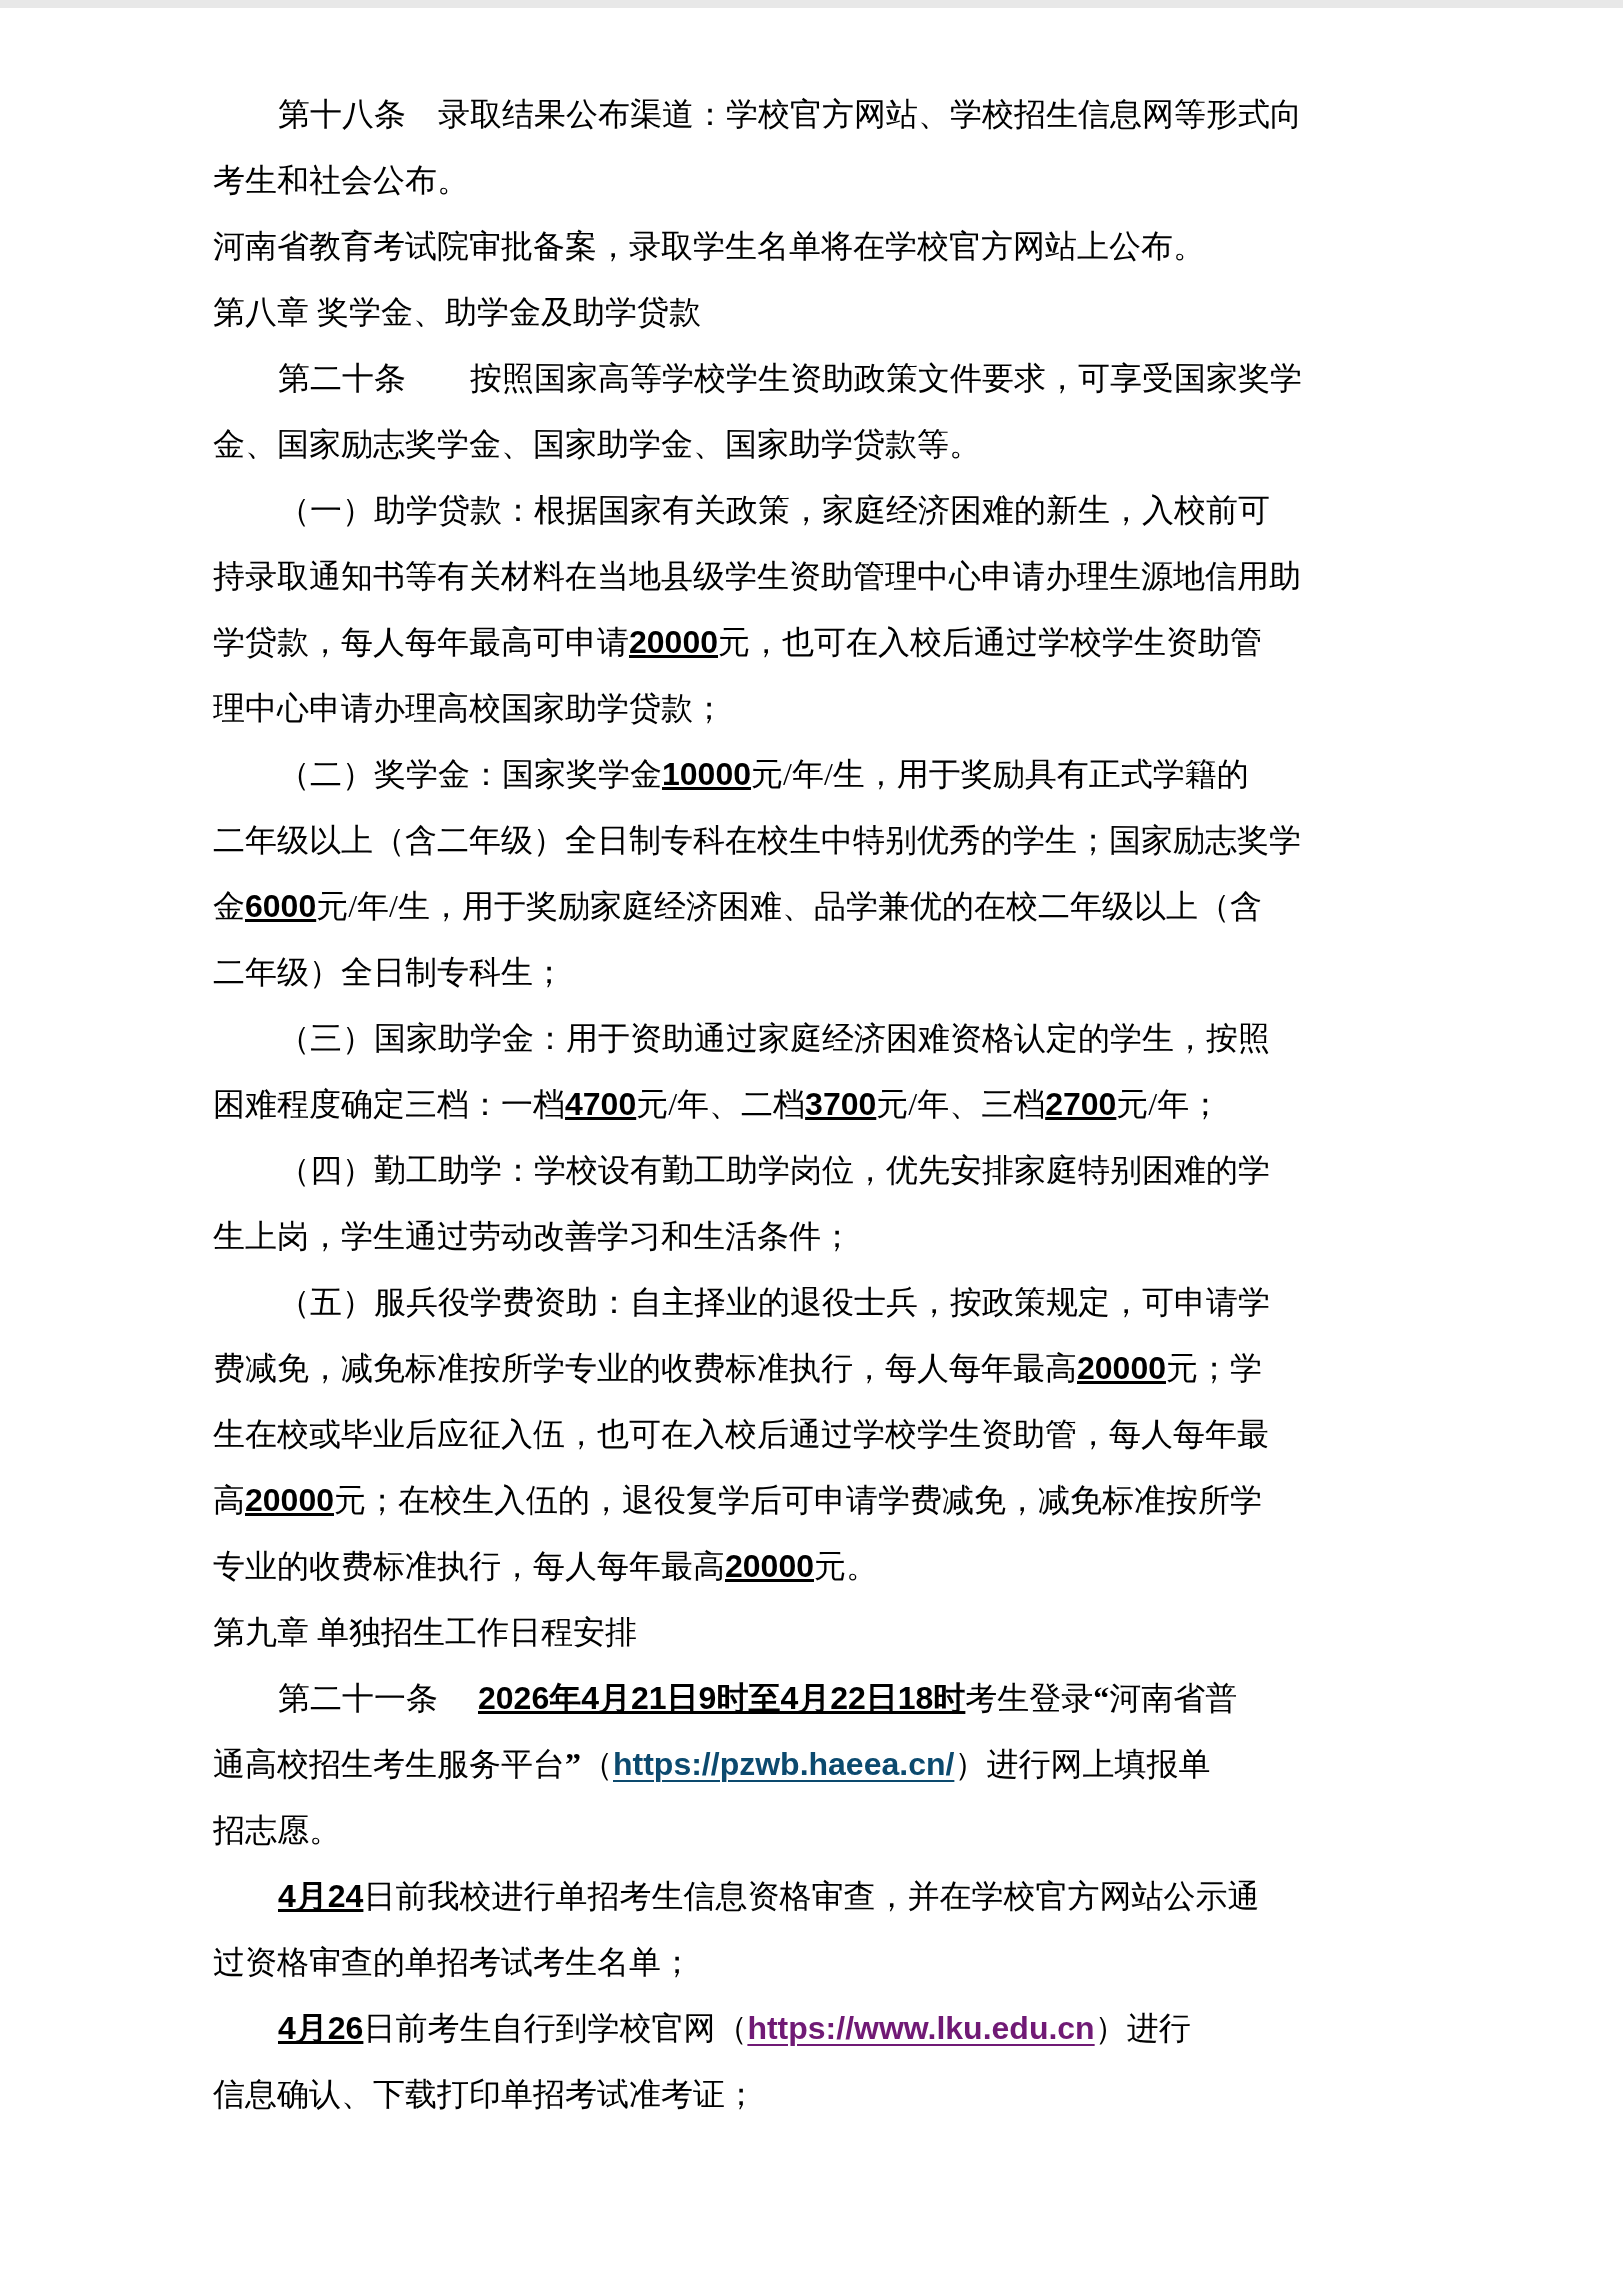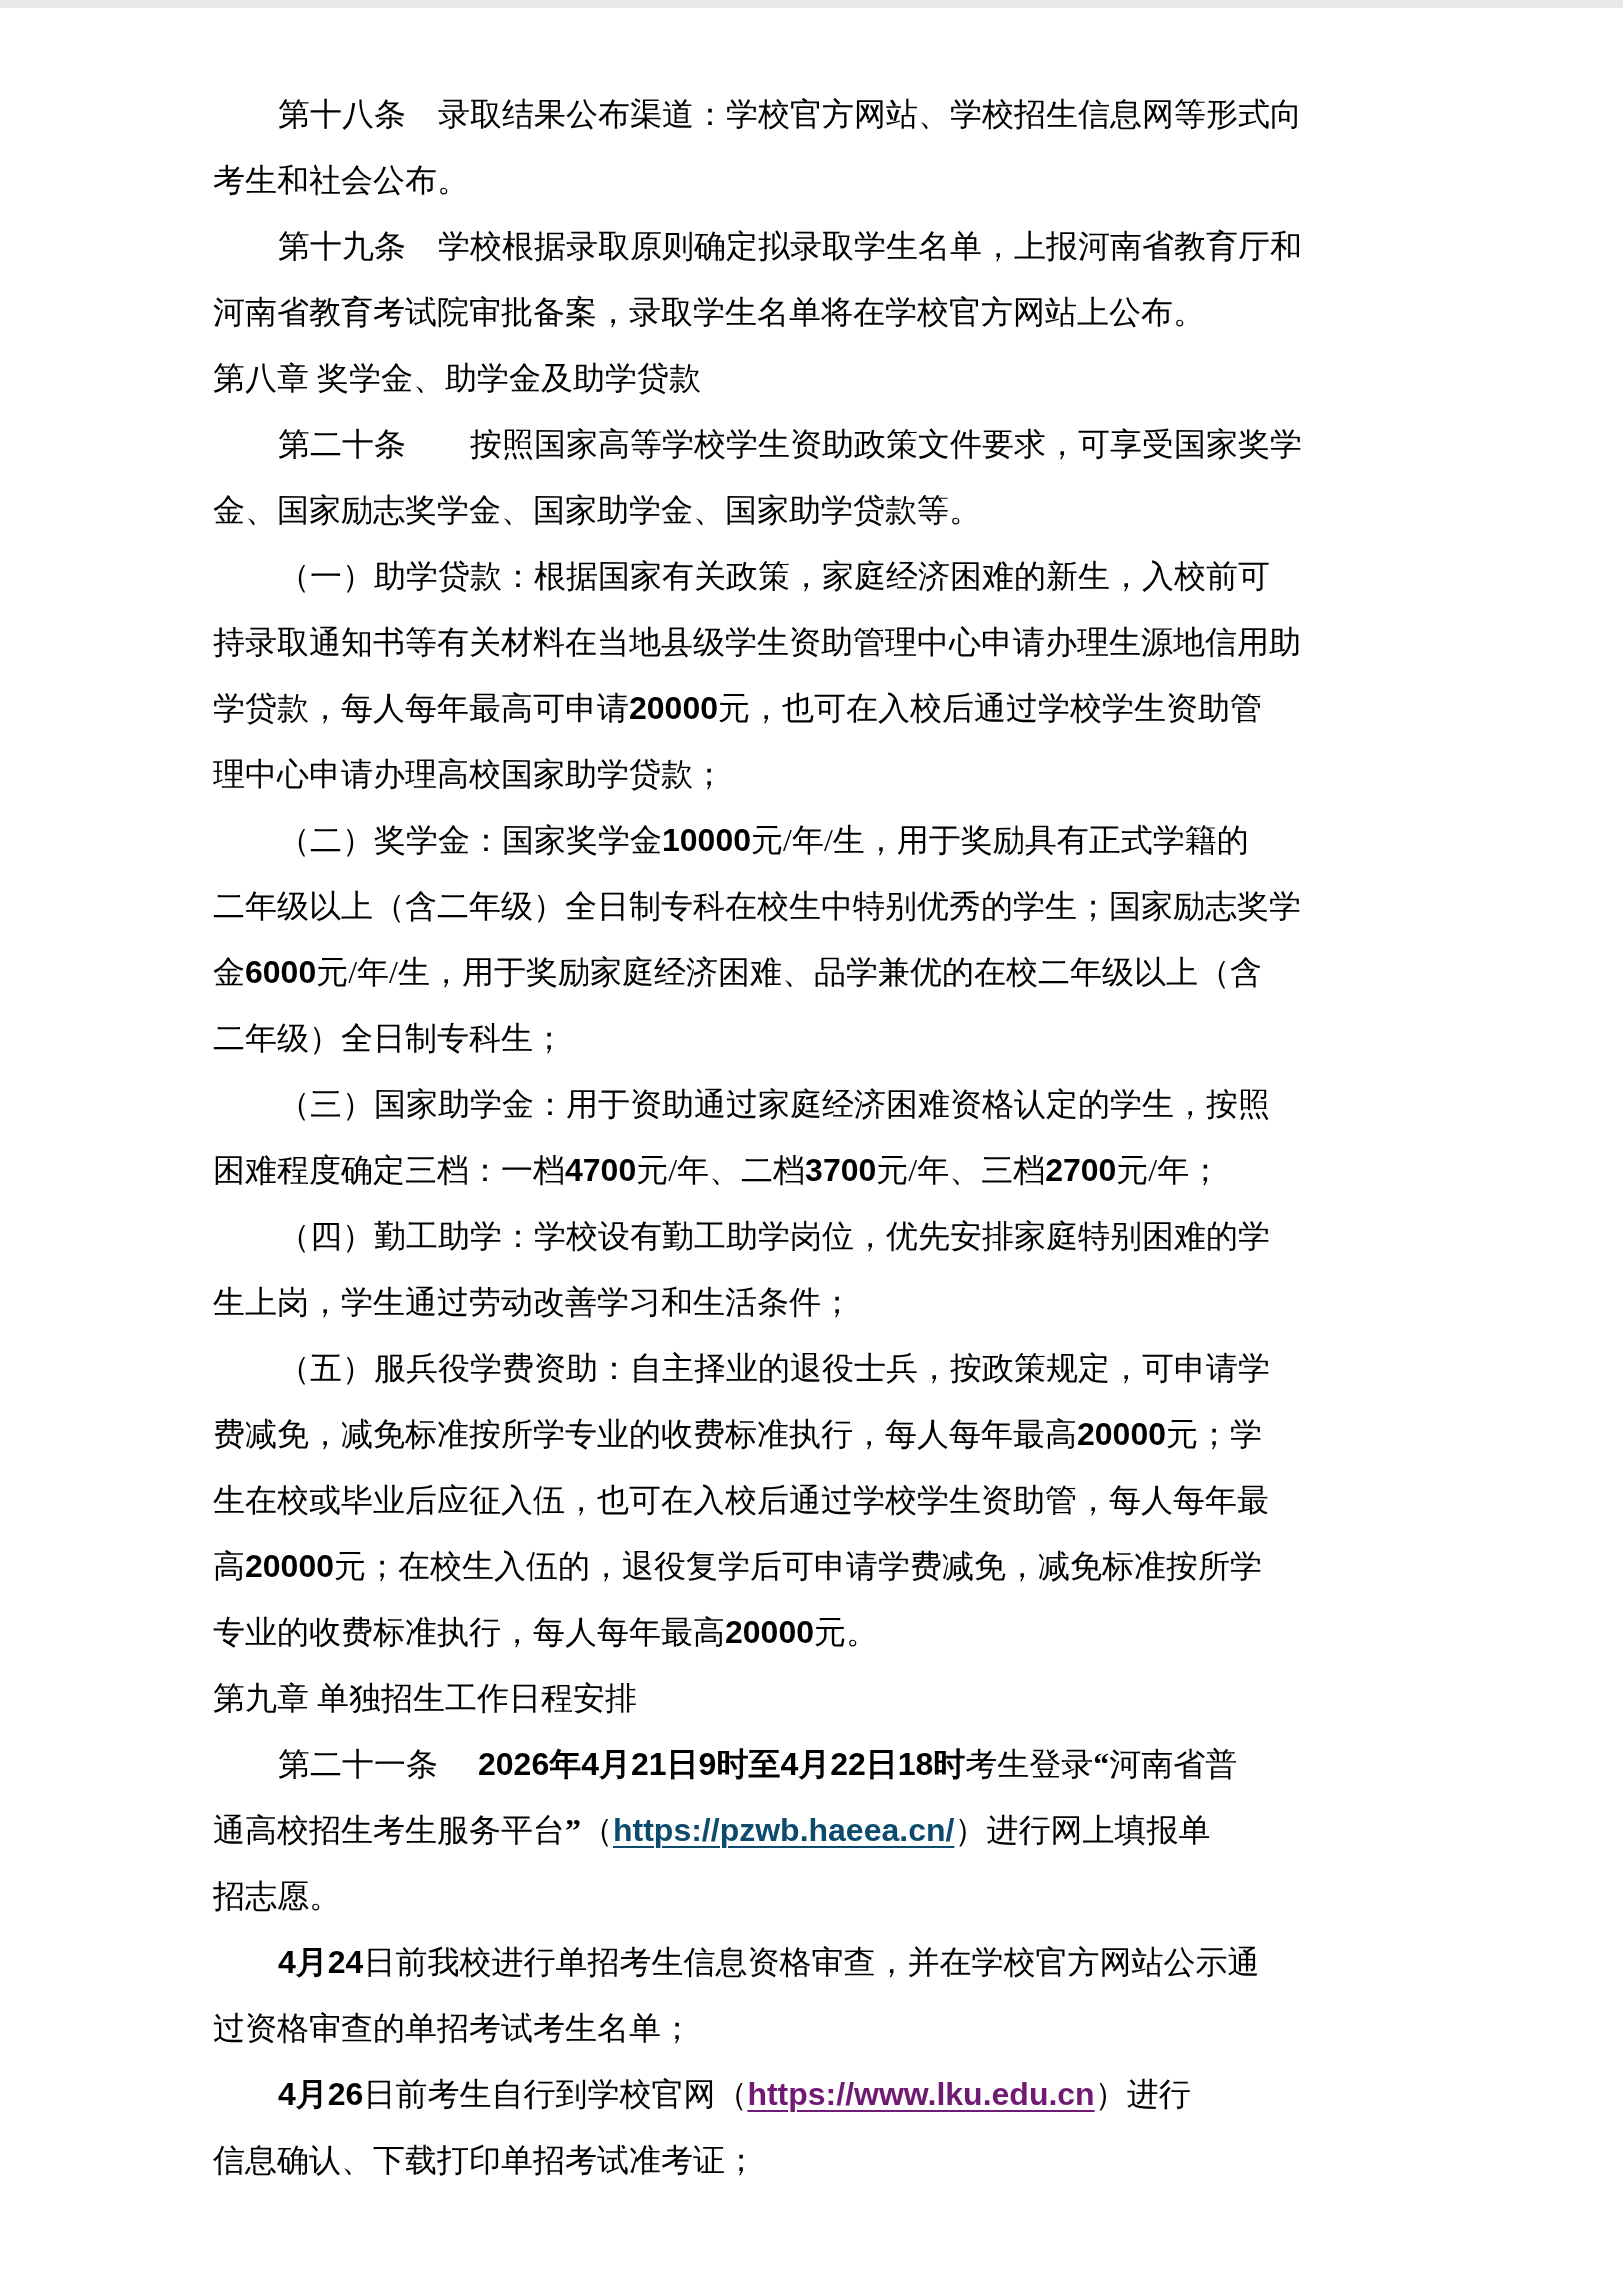--- a/index.html
+++ b/index.html
@@ -17,37 +17,36 @@
     font-size: 32px;
     line-height: 66px;
     color: #000000;
     text-align: left;
   }
   .line { white-space: pre-wrap; }
   .line.indent { text-indent: 65px; }
   .line.heading { text-align: left; text-indent: 0; }
   .seg-b { font-weight: bold; }
   
-  .seg-sans { font-family: "Liberation Sans", serif; }
+  .seg-sans { font-family: "Liberation Sans", serif; text-decoration: underline; }
   a.seg-link {
     color: #0f0fff;
     text-decoration: underline;
     text-decoration-thickness: 2.4px;
     text-underline-offset: 4.9px;
     cursor: pointer;
   }
 </style>
 </head>
 <body>
 
 <div class="page" style="background: rgb(255, 255, 255);">
   <div class="doc" style="color: rgb(0, 0, 0);">
       <div class="line body indent"><span>第十八条　录取结果公布渠道：学校官方网站、学校招生信息网等形式向</span></div>
       <div class="line body"><span>考生和社会公布。</span></div>
-      <div class="line body indent"><span>第十九条　学校根据录取原则确定拟录取学生名单，上报河南省教育厅和</span></div>
       <div class="line body"><span>河南省教育考试院审批备案，录取学生名单将在学校官方网站上公布。</span></div>
       <div class="line heading"><span>第八章 奖学金、助学金及助学贷款</span></div>
       <div class="line body indent"><span>第二十条　　按照国家高等学校学生资助政策文件要求，可享受国家奖学</span></div>
       <div class="line body"><span>金、国家励志奖学金、国家助学金、国家助学贷款等。</span></div>
       <div class="line body indent"><span>（一）助学贷款：根据国家有关政策，家庭经济困难的新生，入校前可</span></div>
       <div class="line body"><span>持录取通知书等有关材料在当地县级学生资助管理中心申请办理生源地信用助</span></div>
       <div class="line body"><span>学贷款，每人每年最高可申请</span><span class="seg-b seg-sans">20000</span><span>元，也可在入校后通过学校学生资助管</span></div>
       <div class="line body"><span>理中心申请办理高校国家助学贷款；</span></div>
       <div class="line body indent"><span>（二）奖学金：国家奖学金</span><span class="seg-b seg-sans">10000</span><span>元/年/生，用于奖励具有正式学籍的</span></div>
       <div class="line body"><span>二年级以上（含二年级）全日制专科在校生中特别优秀的学生；国家励志奖学</span></div>

